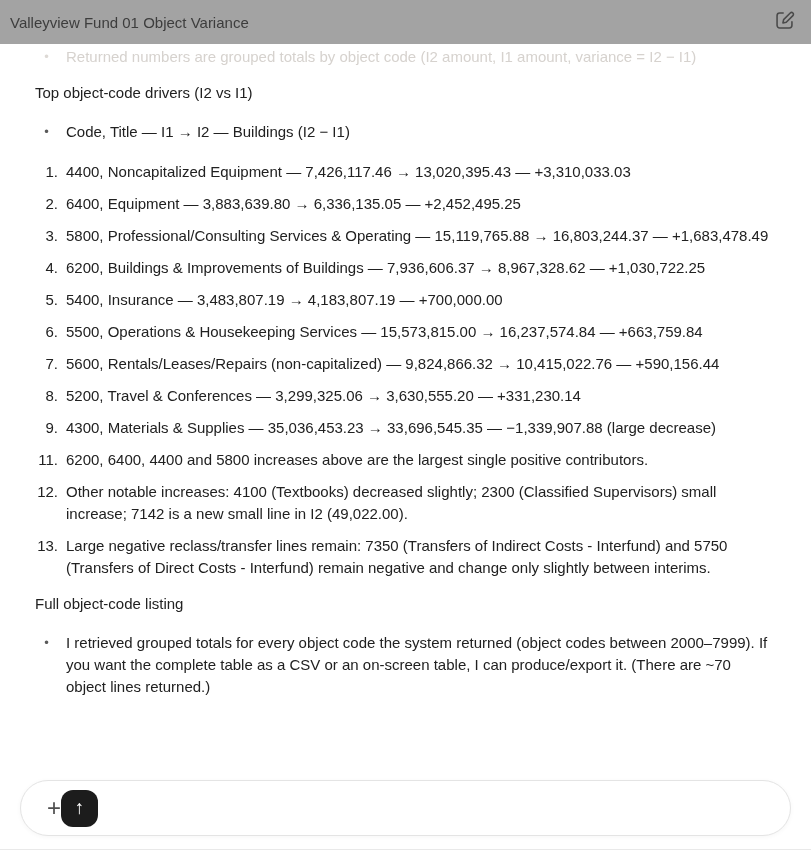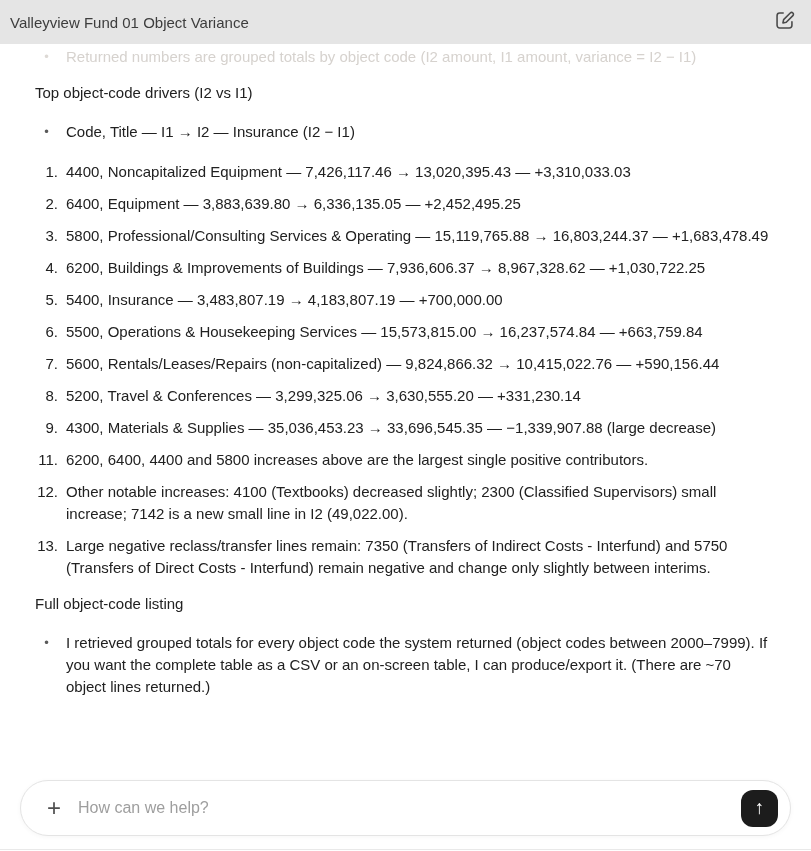--- a/index.html
+++ b/index.html
@@ -11,21 +11,21 @@
     position: relative;
     color: #212121;
   }
   
   .header {
     height: 44px;
     display: flex;
     align-items: center;
     justify-content: space-between;
     padding: 0 14px 0 10px;
-    background: #e5e5e5;
+    background: #a3a3a3;
   }
   .header-title {
     font-size: 15px;
     color: #3d3d3d;
     font-weight: 400;
   }
   .compose-btn {
     width: 26px; height: 26px;
     display: flex; align-items: center; justify-content: center;
     color: #4a4a4a;
@@ -131,21 +131,21 @@
 
   <div class="row clipped-note">
     <span class="marker-bullet">•</span>
     <span>Returned numbers are grouped totals by object code (I2 amount, I1 amount, variance = I2 − I1)</span>
   </div>
 
   <div class="section-heading">Top object-code drivers (I2 vs I1)</div>
 
   <div class="row legend-row">
     <span class="marker-bullet">•</span>
-    <span>Code, Title — I1 → I2 — Insurance (I2 − I1)</span>
+    <span>Code, Title — I1 → I2 — Buildings (I2 − I1)</span>
   </div>
 
   <div class="row driver-row">
     <span class="marker-num">1.</span>
     <span>4400, Noncapitalized Equipment — 7,426,117.46 → 13,020,395.43 — +3,310,033.03</span>
   </div>
   <div class="row driver-row">
     <span class="marker-num">2.</span>
     <span>6400, Equipment — 3,883,639.80 → 6,336,135.05 — +2,452,495.25</span>
   </div>
@@ -196,19 +196,18 @@
     <span class="marker-bullet">•</span>
     <span>I retrieved grouped totals for every object code the system returned (object codes between 2000–7999). If you want the complete table as a CSV or an on-screen table, I can produce/export it. (There are ~70 object lines returned.)</span>
   </div>
 
 </div>
 
 <div class="composer">
   <div class="attach-btn">
     <span>+</span>
   </div>
-  <input class="composer-input" type="text" placeholder="How can we help?" style="">
   <div class="send-btn">
     <span>↑</span>
   </div>
 </div>
 
 <div class="bottom-divider"></div>
 
 </body></html>

